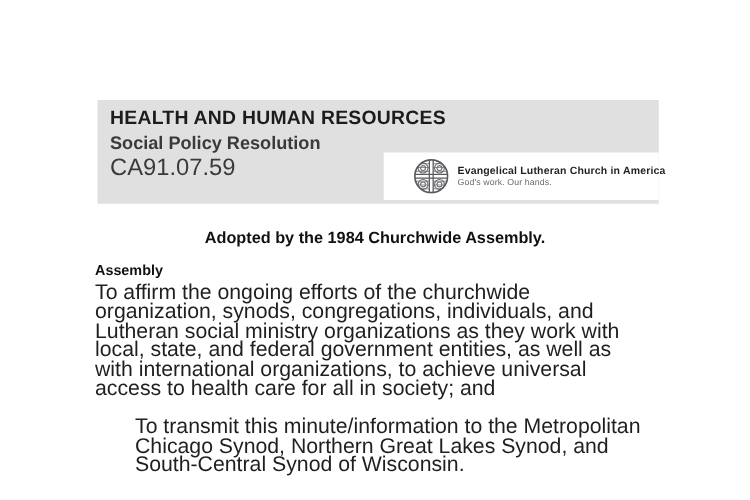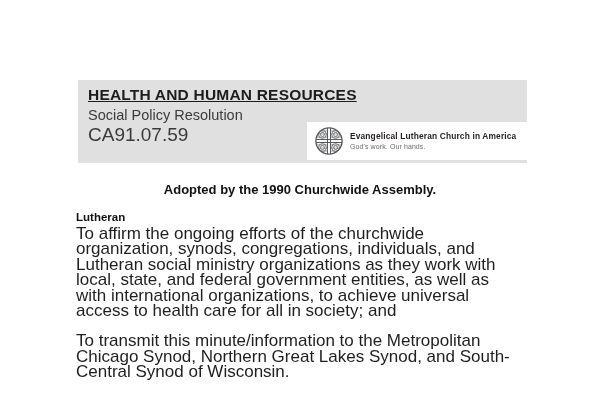--- a/index.html
+++ b/index.html
@@ -33,25 +33,24 @@
     width: 300px;
   }
   .doc-title {
     font-size: 15.5px;
     font-weight: bold;
     letter-spacing: 0.2px;
     color: #1c1c1c;
     line-height: 21px;
     margin: 0;
     white-space: nowrap;
-    text-decoration: underline;
   }
   .doc-subtitle {
     font-size: 14.5px;
-    font-weight: normal;
+    font-weight: bold;
     color: #3a3a3a;
     line-height: 20px;
     margin: 0;
     white-space: nowrap;
   }
   .doc-code {
     font-size: 19px;
     font-weight: normal;
     color: #3a3a3a;
     line-height: 20px;
@@ -62,21 +61,21 @@
   
   .logo-box {
     position: absolute;
     left: 307px;
     top: 122px;
     width: 220px;
     height: 38px;
     background: #ffffff;
     display: flex;
     align-items: center;
-    padding-left: 8px;
+    padding-left: 24px;
     box-sizing: border-box;
   }
   .logo-mark {
     width: 28px;
     height: 28px;
     flex: 0 0 28px;
     margin-right: 7px;
   }
   .logo-mark svg { display: block; }
   .logo-words { line-height: 1; }
@@ -122,21 +121,21 @@
     margin: 0 0 1px 0;
     line-height: 15px;
   }
   .body-para {
     font-size: 17px;
     font-weight: normal;
     color: #1f1f1f;
     line-height: 15.4px;
     margin: 0;
   }
-  .body-para + .body-para { margin-top: 15px; }
+  .body-para + .body-para { margin-top: 15px; margin-left: 32px; }
 </style>
 </head>
 <body>
 
 <div class="header-band"></div>
 
 <div class="header-text">
   <p class="doc-title">HEALTH AND HUMAN RESOURCES</p>
   <p class="doc-subtitle">Social Policy Resolution</p>
   <p class="doc-code">CA91.07.59</p>
@@ -181,19 +180,19 @@
       </g>
       <circle cx="32" cy="32" r="30" fill="none" stroke="#58595b" stroke-width="3"></circle>
     </svg>
   </span>
   <span class="logo-words">
     <p class="logo-name">Evangelical Lutheran Church in America</p>
     <p class="logo-tagline">God's work. Our hands.</p>
   </span>
 </div>
 
-<p class="adopted-line">Adopted by the 1990 Churchwide Assembly.</p>
+<p class="adopted-line">Adopted by the 1984 Churchwide Assembly.</p>
 
 <div class="body-block">
-  <p class="resolved-label">Lutheran</p>
+  <p class="resolved-label">Assembly</p>
   <p class="body-para">To affirm the ongoing efforts of the churchwide organization, synods, congregations, individuals, and Lutheran social ministry organizations as they work with local, state, and federal government entities, as well as with international organizations, to achieve universal access to health care for all in society; and</p>
   <p class="body-para">To transmit this minute/information to the Metropolitan Chicago Synod, Northern Great Lakes Synod, and South-Central Synod of Wisconsin.</p>
 </div>
 
 </body></html>

